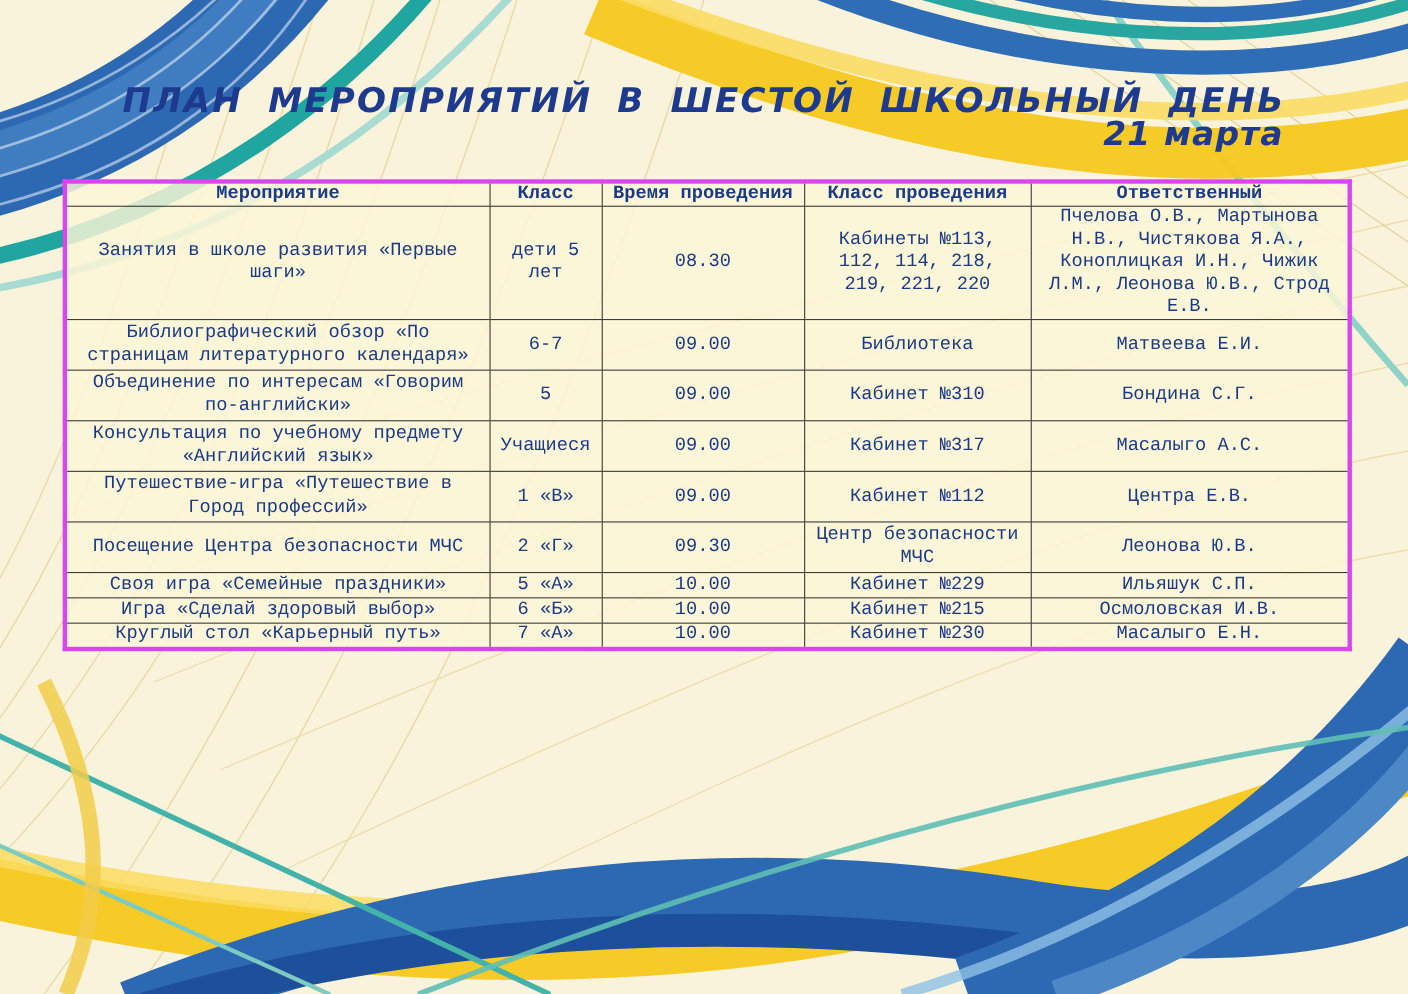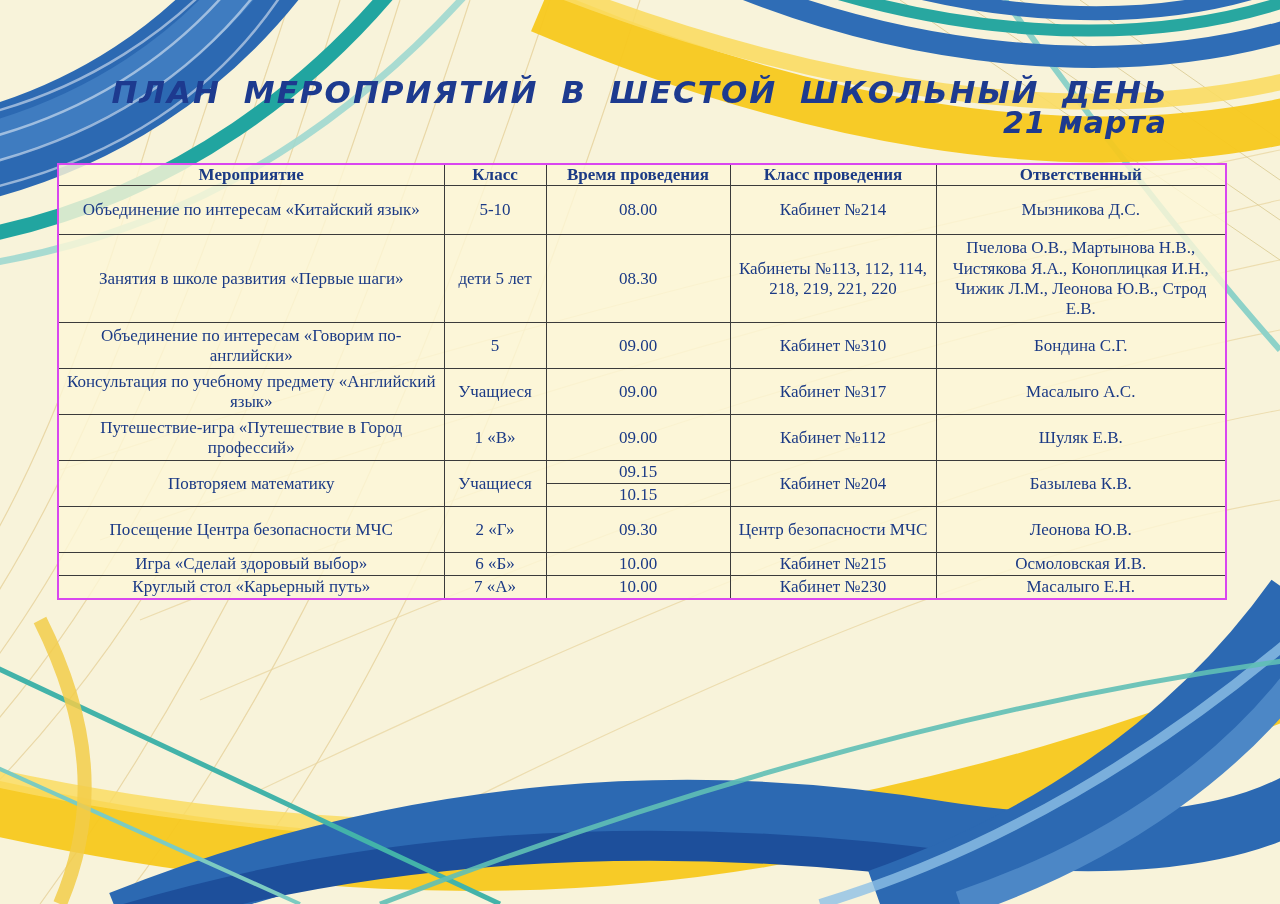--- a/index.html
+++ b/index.html
@@ -16,21 +16,22 @@
     z-index:2;white-space:nowrap;
   }
   .date{
     position:absolute;top:105px;left:950px;width:270px;text-align:center;
     font-family:"DejaVu Sans", sans-serif;font-weight:bold;font-style:italic;
     font-size:30px;color:#1d3a8f;letter-spacing:1px;z-index:2;white-space:nowrap;
   }
   table.plan{
     position:absolute;left:57px;top:163px;width:1168px;z-index:2;
     border-collapse:collapse;table-layout:fixed;
-    border:2px solid #d946ef;
+    border:4px solid #d946ef;
+    font-family:Liberation Mono, monospace;
   }
   .plan th,.plan td{
     border:1.5px solid #3b3b3b;
     background:rgba(252,247,215,0.82);
     color:#1b3a85;text-align:center;vertical-align:middle;
     padding:0 6px;font-size:17px;line-height:1.2;
   }
   .plan th{font-weight:bold;height:20px;padding:0 2px;}
   .col-class{padding:0 10px;}
   td.time-split{padding:0;}
@@ -120,71 +121,68 @@
   <thead>
     <tr>
       <th>Мероприятие</th>
       <th>Класс</th>
       <th>Время проведения</th>
       <th>Класс проведения</th>
       <th>Ответственный</th>
     </tr>
   </thead>
   <tbody>
-    <tr style="height:49px">
-      <td>Объединение по интересам «Китайский язык»</td>
-      <td class="col-class">5-10</td>
-      <td>08.00</td>
-      <td>Кабинет №214</td>
-      <td>Мызникова Д.С.</td>
-    </tr>
     <tr style="height:88px">
       <td>Занятия в школе развития «Первые шаги»</td>
       <td class="col-class">дети 5 лет</td>
       <td>08.30</td>
       <td>Кабинеты №113, 112, 114, 218, 219, 221, 220</td>
       <td>Пчелова О.В., Мартынова Н.В., Чистякова Я.А., Коноплицкая И.Н., Чижик Л.М., Леонова Ю.В., Строд Е.В.</td>
+    </tr>
+    <tr style="height:46px">
+      <td>Библиографический обзор «По страницам литературного календаря»</td>
+      <td class="col-class">6-7</td>
+      <td>09.00</td>
+      <td>Библиотека</td>
+      <td>Матвеева Е.И.</td>
     </tr>
     <tr style="height:46px">
       <td>Объединение по интересам «Говорим по-английски»</td>
       <td class="col-class">5</td>
       <td>09.00</td>
       <td>Кабинет №310</td>
       <td>Бондина С.Г.</td>
     </tr>
     <tr style="height:46px">
       <td>Консультация по учебному предмету «Английский язык»</td>
       <td class="col-class">Учащиеся</td>
       <td>09.00</td>
       <td>Кабинет №317</td>
       <td>Масалыго А.С.</td>
     </tr>
     <tr style="height:46px">
       <td>Путешествие-игра «Путешествие в Город профессий»</td>
       <td class="col-class">1 «В»</td>
       <td>09.00</td>
       <td>Кабинет №112</td>
-      <td>Шуляк Е.В.</td>
-    </tr>
-    <tr style="height:46px">
-      <td>Повторяем математику</td>
-      <td class="col-class">Учащиеся</td>
-      <td class="time-split">
-        <div class="time-sub">09.15</div>
-        <div class="time-sub t2">10.15</div>
-      </td>
-      <td>Кабинет №204</td>
-      <td>Базылева К.В.</td>
+      <td>Центра Е.В.</td>
     </tr>
     <tr style="height:46px">
       <td>Посещение Центра безопасности МЧС</td>
       <td class="col-class">2 «Г»</td>
       <td>09.30</td>
       <td>Центр безопасности МЧС</td>
       <td>Леонова Ю.В.</td>
+    </tr>
+    <tr style="height:23px">
+      <td>Своя игра «Семейные праздники»</td>
+      <td class="col-class">5 «А»</td>
+      <td>10.00</td>
+      <td>Кабинет №229</td>
+      <td>Ильяшук С.П.</td>
     </tr>
     <tr style="height:23px">
       <td>Игра «Сделай здоровый выбор»</td>
       <td class="col-class">6 «Б»</td>
       <td>10.00</td>
       <td>Кабинет №215</td>
       <td>Осмоловская И.В.</td>
     </tr>
     <tr style="height:23px">
       <td>Круглый стол «Карьерный путь»</td>

